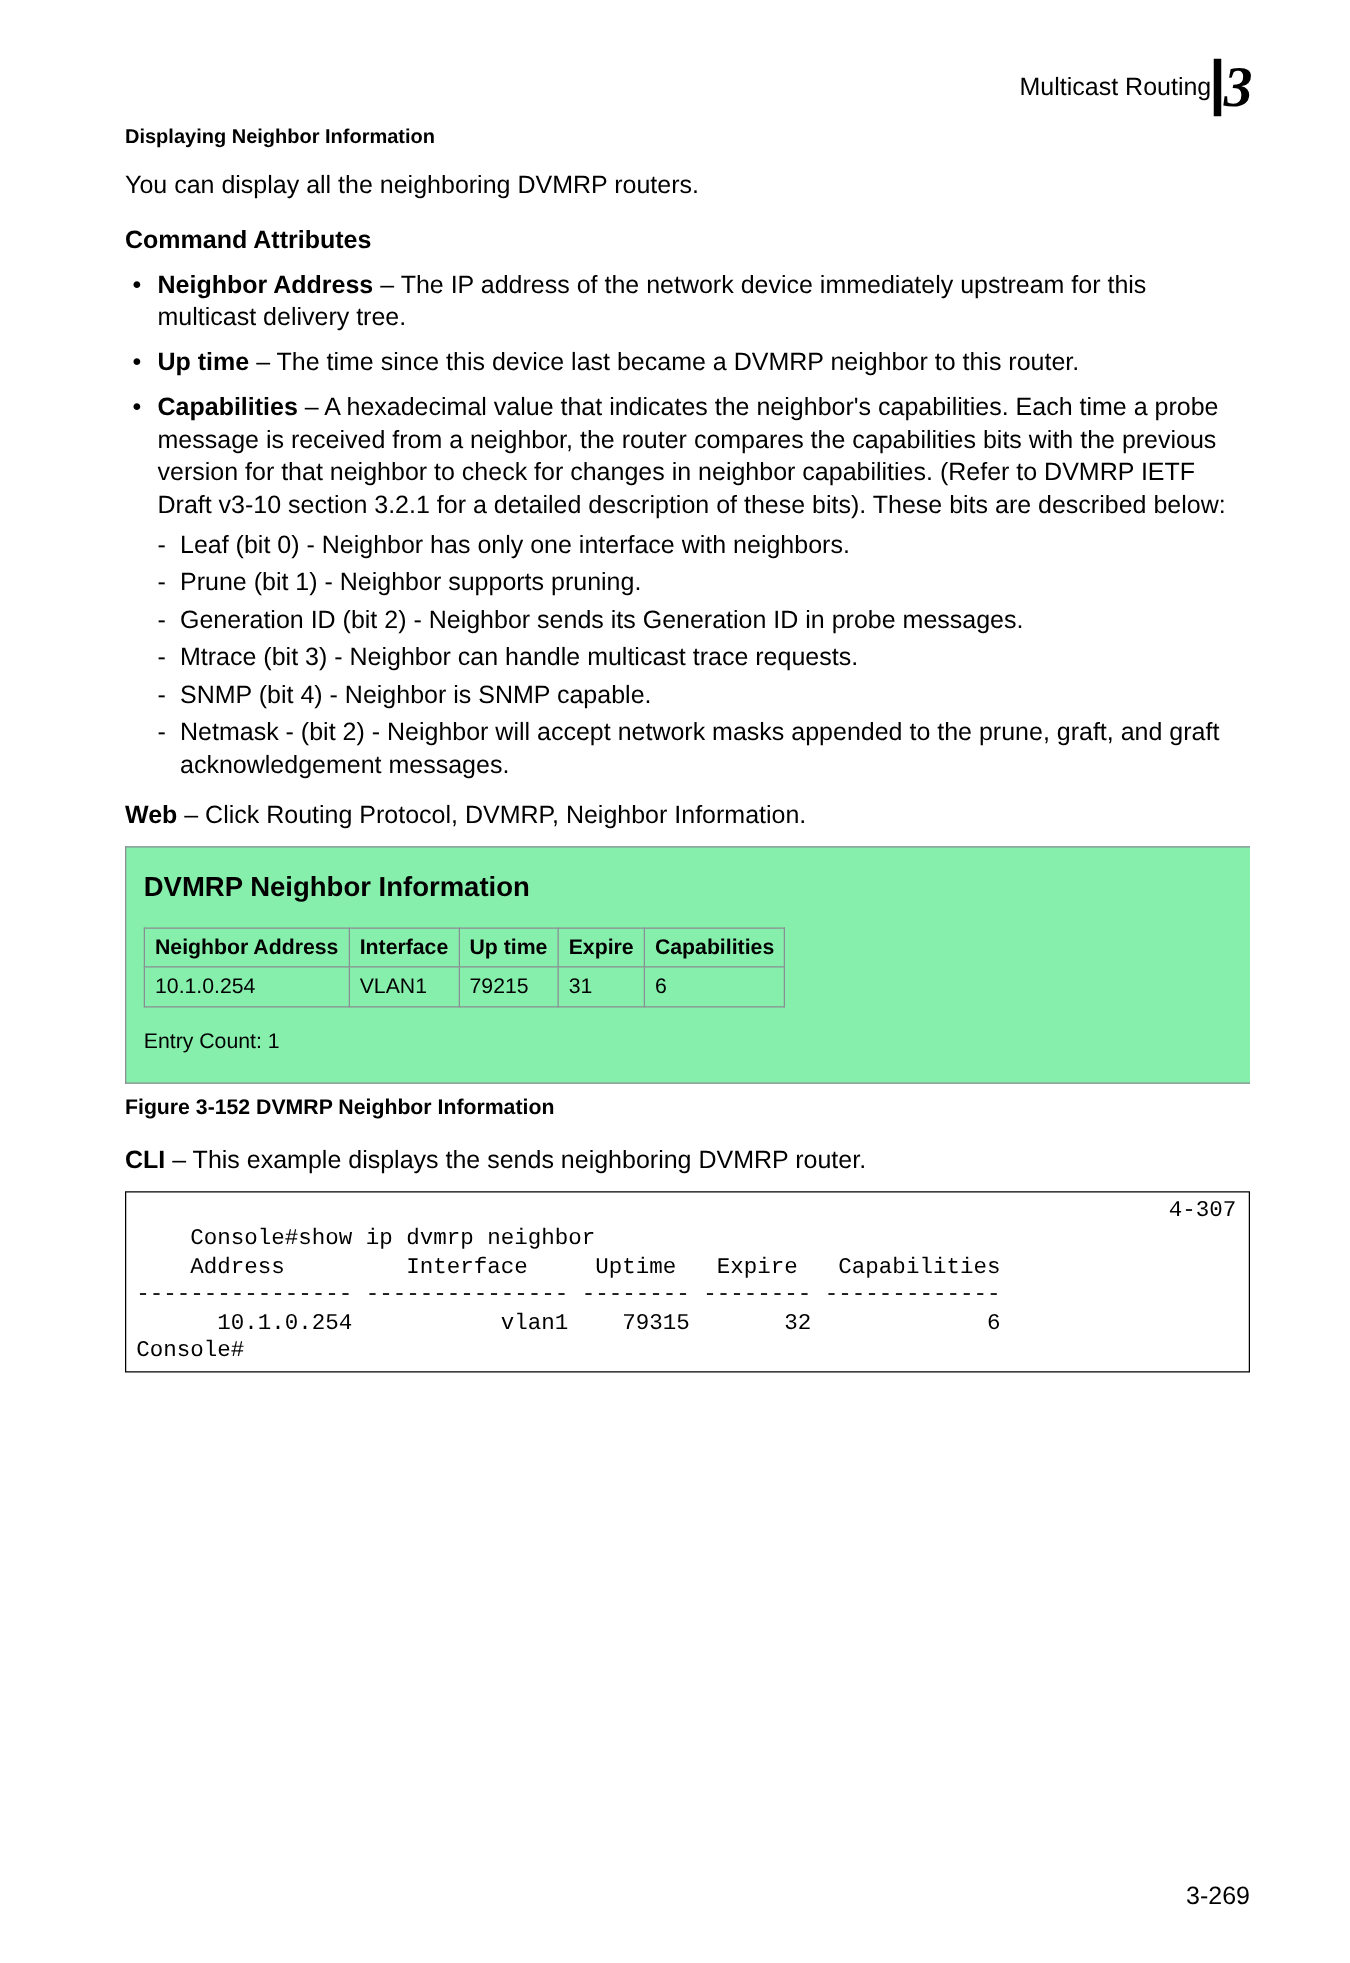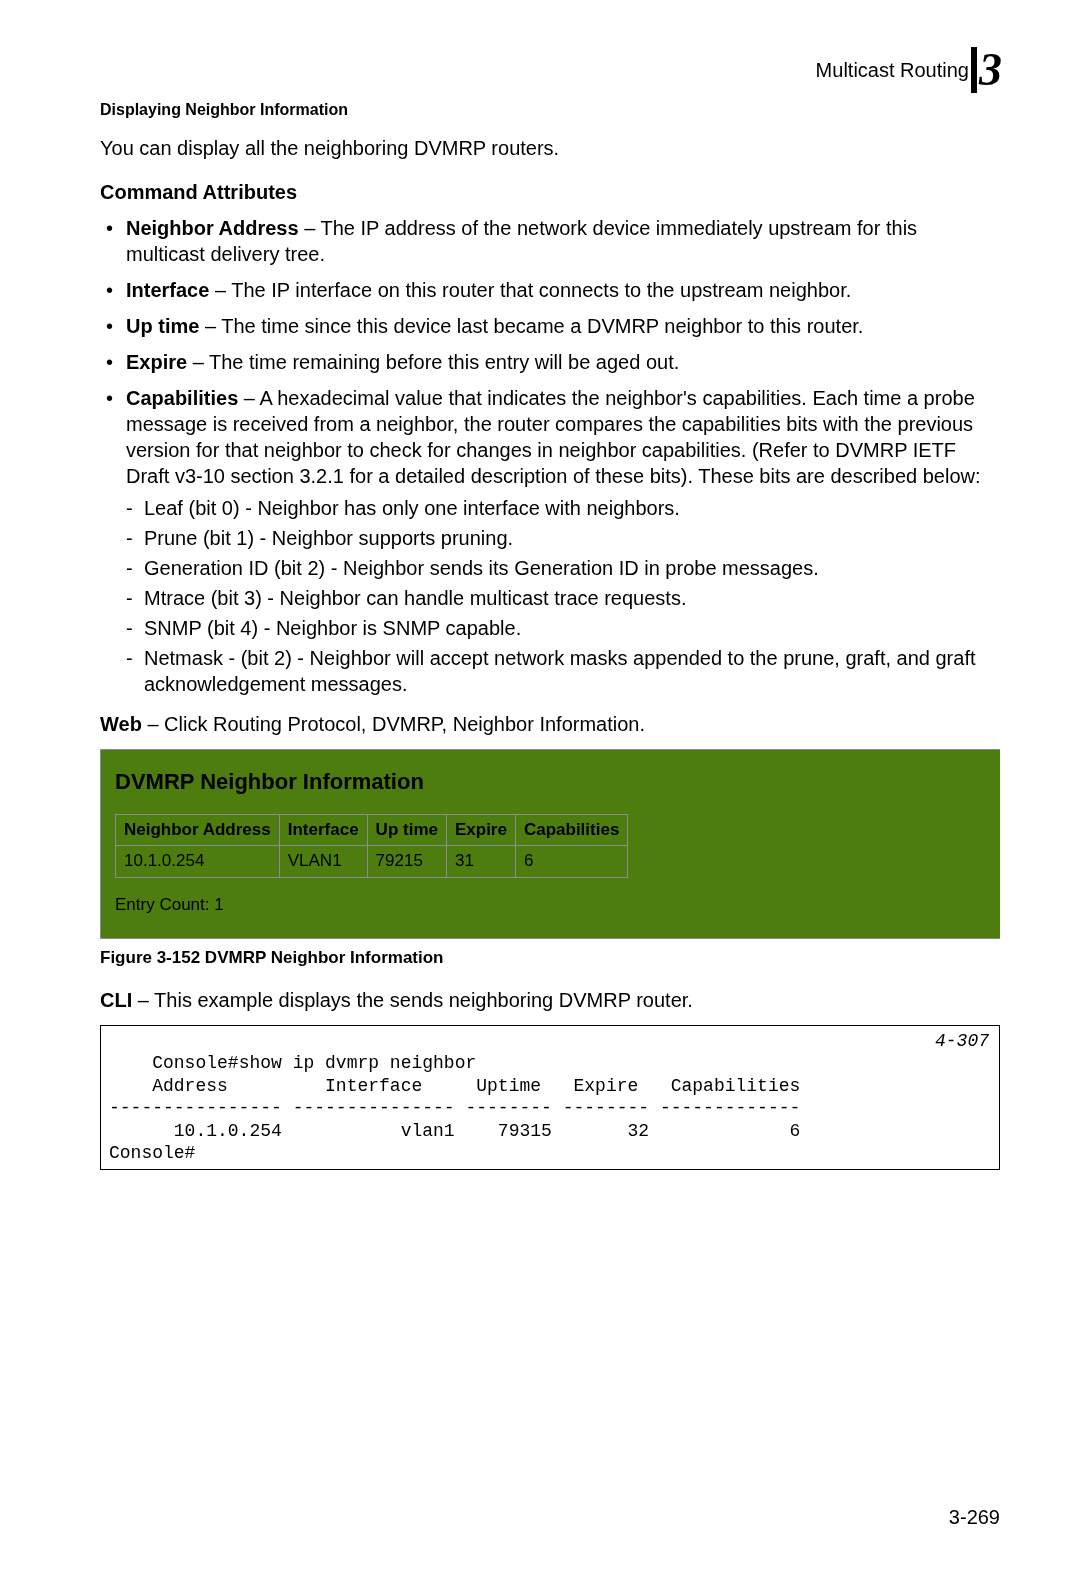--- a/index.html
+++ b/index.html
@@ -24,33 +24,33 @@
     ul.outer > li::before { content:"•"; position:absolute; left:6px;
                             top:0; font-size:20px; }
     .term { font-weight:700; }
     ul.inner { list-style:none; margin-top:6px; }
     ul.inner > li { position:relative; padding-left:18px; margin-bottom:4px;}
     ul.inner > li::before { content:"-"; position:absolute; left:0; top:0; }
     p.web, p.cli { margin-bottom:12px; }
     p.web .lead, p.cli .lead { font-weight:700; }
     .webpanel { border:1px solid #8a8d94; border-right:none;
                 padding:18px 14px 22px 14px; margin-bottom:8px;
-                background:#4d7c0f; }
+                background:#86efac; }
     .webpanel h4 { font-size:22px; font-weight:700; margin-bottom:18px; }
     table.neighbor { border-collapse:collapse; }
     table.neighbor th, table.neighbor td { border:1px solid #8a8d94;
                 padding:4px 8px; font-size:17px; text-align:left; }
     table.neighbor th { font-weight:700; }
     .entrycount { font-size:17px; margin-top:16px; }
     .figcap { font-size:17px; font-weight:700;
               margin:6px 0 18px 0; }
     .clibox { border:1px solid #000; padding:4px 8px; font-family:
               "Courier New",monospace; font-size:18px; white-space:pre;
               line-height:1.25; position:relative; }
-    .pageref { position:absolute; right:10px; top:4px; font-style:italic; }
+    .pageref { position:absolute; right:10px; top:4px; }
     .footer { position:absolute; bottom:40px; right:80px; font-size:20px;}
   </style>
 </head>
 <body>
 
 <div class="hdr">
   <span>Multicast Routing</span>
   <div class="chapnum">
     <div class="bar"></div>
     <div class="num">3</div>
@@ -60,27 +60,21 @@
 <div class="content">
   <h2>Displaying Neighbor Information</h2>
   <p class="intro">You can display all the neighboring DVMRP routers.</p>
   <h3>Command Attributes</h3>
 
   <ul class="outer">
     <li>
       <span class="term">Neighbor Address</span><span> – The IP address of the network device immediately upstream for this multicast delivery tree.</span>
     </li>
     <li>
-      <span class="term">Interface</span><span> – The IP interface on this router that connects to the upstream neighbor.</span>
-    </li>
-    <li>
       <span class="term">Up time</span><span> – The time since this device last became a DVMRP neighbor to this router.</span>
-    </li>
-    <li>
-      <span class="term">Expire</span><span> – The time remaining before this entry will be aged out.</span>
     </li>
     <li>
       <span class="term">Capabilities</span><span> – A hexadecimal value that indicates the neighbor's capabilities. Each time a probe message is received from a neighbor, the router compares the capabilities bits with the previous version for that neighbor to check for changes in neighbor capabilities. (Refer to DVMRP IETF Draft v3-10 section 3.2.1 for a detailed description of these bits). These bits are described below:</span>
       <ul class="inner">
         <li>Leaf (bit 0) - Neighbor has only one interface with neighbors.</li>
         <li>Prune (bit 1) - Neighbor supports pruning.</li>
         <li>Generation ID (bit 2) - Neighbor sends its Generation ID in probe messages.</li>
         <li>Mtrace (bit 3) - Neighbor can handle multicast trace requests.</li>
         <li>SNMP (bit 4) - Neighbor is SNMP capable.</li>
         <li>Netmask - (bit 2) - Neighbor will accept network masks appended to the prune, graft, and graft acknowledgement messages.</li>

